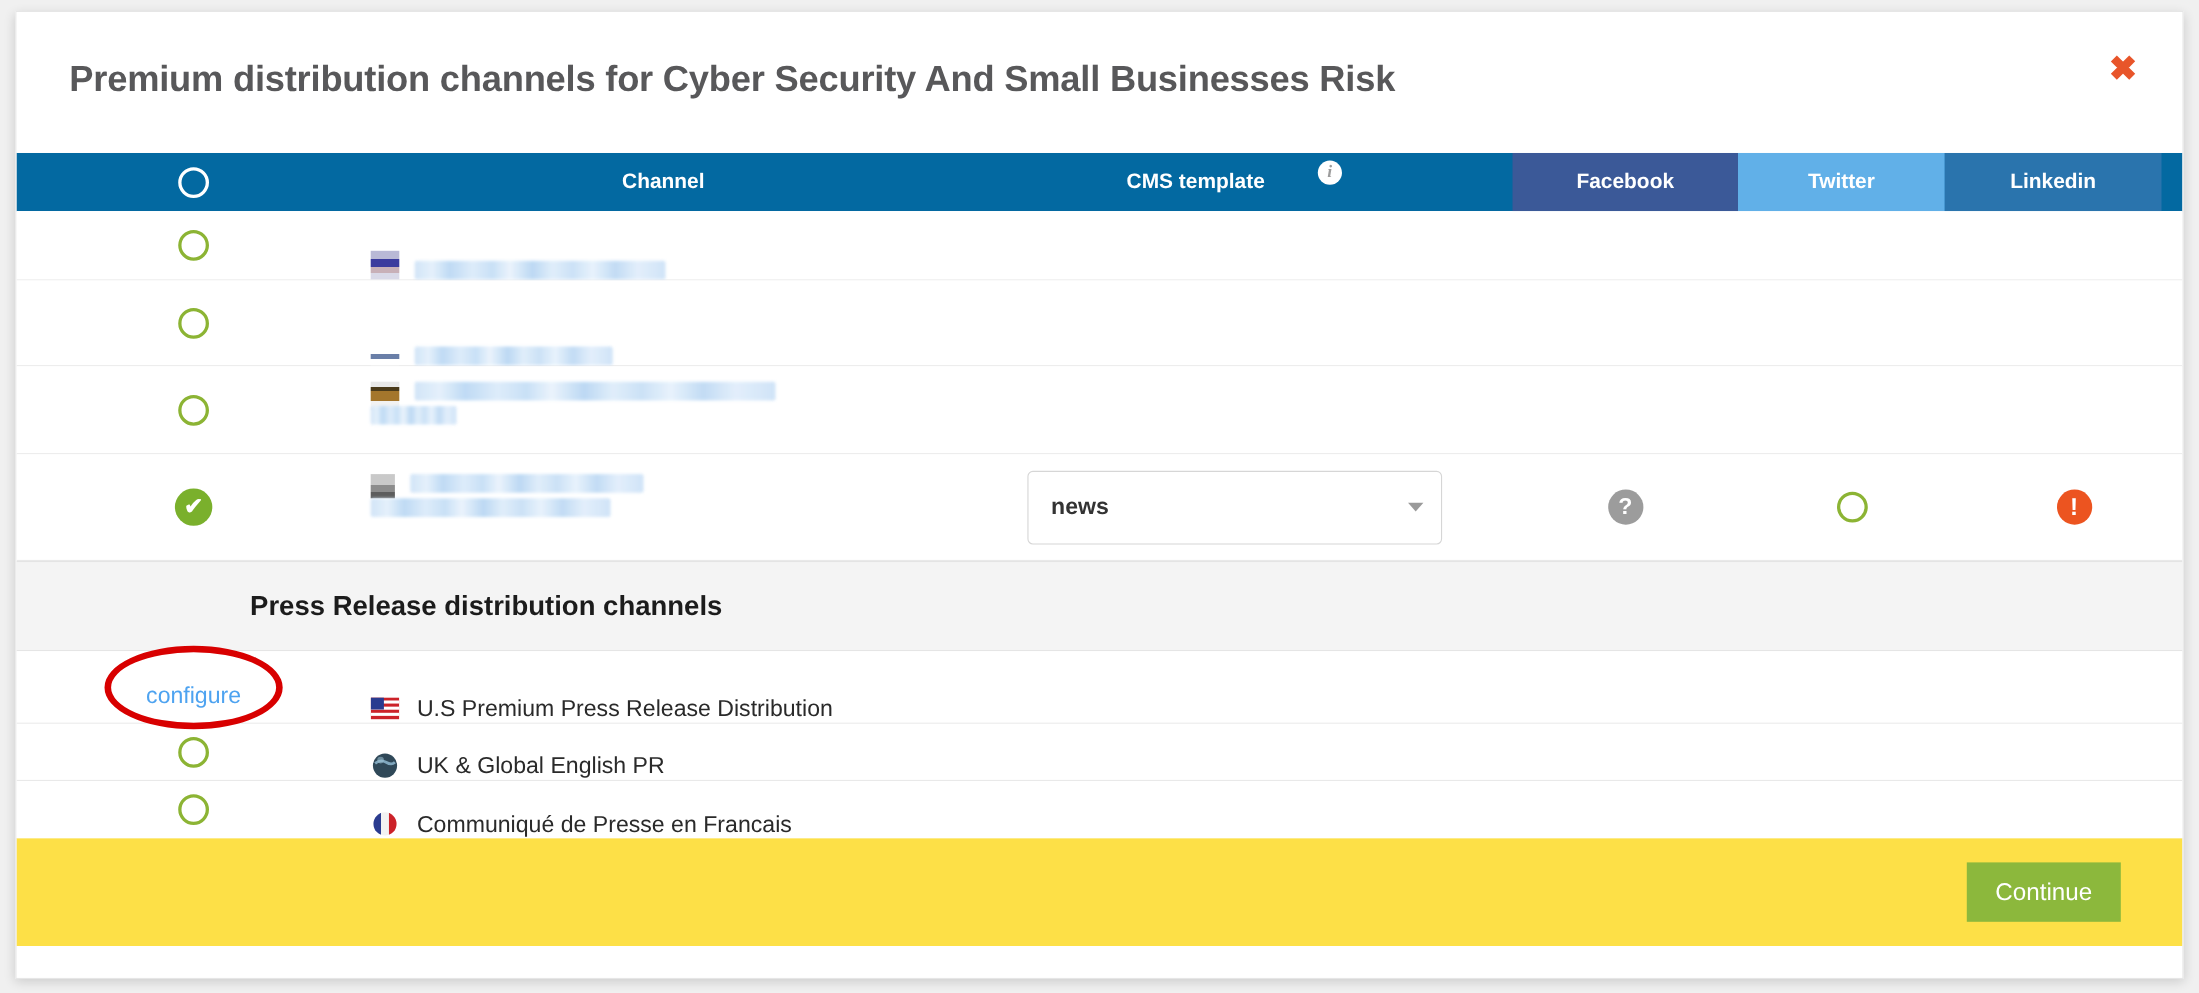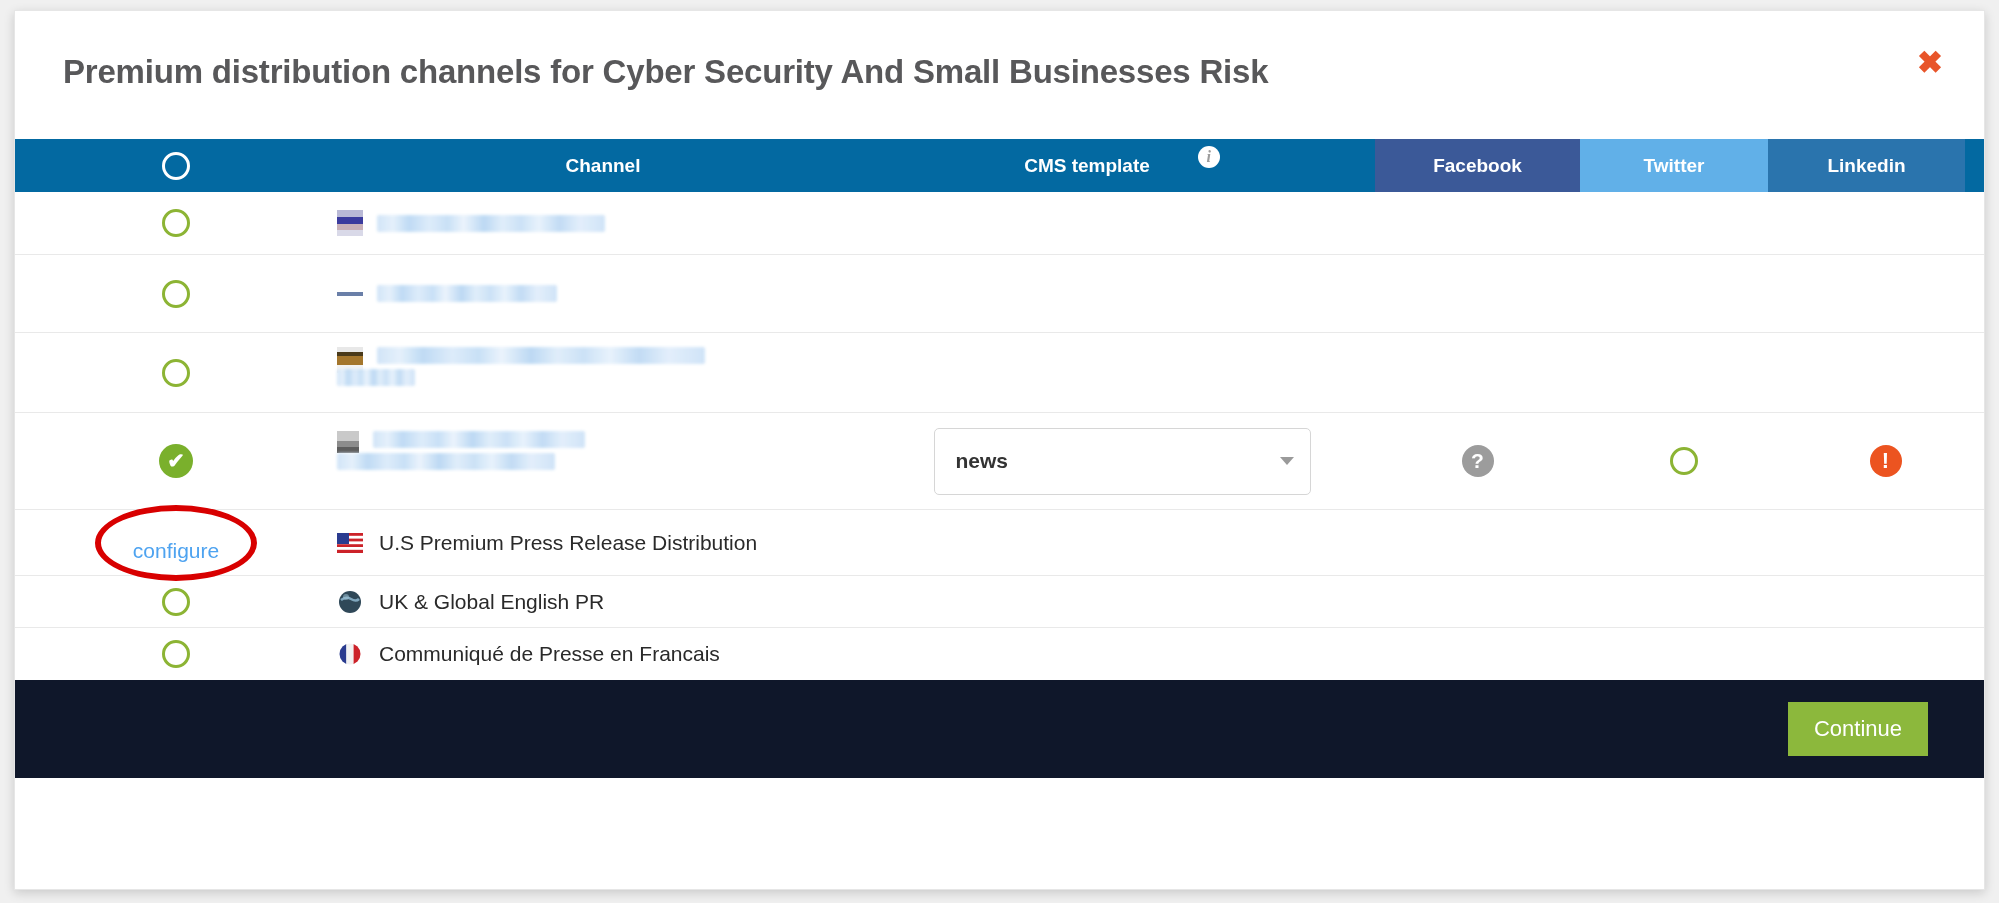--- a/index.html
+++ b/index.html
@@ -107,21 +107,21 @@
 
   .row {
     display: flex;
     align-items: center;
     border-bottom: 1px solid #e9e9e9;
     background: #ffffff;
     position: relative;
   }
   .cell { display: flex; align-items: center; height: 100%; }
   .c-select  { width: 322px; justify-content: center; }
-  .c-channel { width: 532px; }
+  .c-channel { width: 532px; align-items: flex-end; }
   .c-cms     { width: 506px; justify-content: center; }
   .c-fb { width: 205px; justify-content: center; }
   .c-tw { width: 207px; justify-content: center; }
   .c-li { width: 197px; justify-content: center; }
 
   
   .circle-empty {
     width: 28px; height: 28px;
     border: 3px solid #8cb434;
     border-radius: 50%;
@@ -261,21 +261,21 @@
     justify-content: center;
   }
 
   
   #footer {
     height: 98px;
     display: flex;
     align-items: center;
     justify-content: flex-end;
     padding-right: 56px;
-    background: #0f172a;
+    background: #fde047;
   }
   #continue-btn {
     background: #8cb83c;
     color: #ffffff;
     border: none;
     font-size: 22px;
     font-family: "Liberation Sans", sans-serif;
     padding: 14px 26px;
     cursor: pointer;
   }
@@ -376,20 +376,23 @@
         <div class="status-q">?</div>
       </div>
       <div class="cell c-tw">
         <div class="circle-empty"></div>
       </div>
       <div class="cell c-li">
         <div class="status-bang">!</div>
       </div>
     </div>
 
+    <div class="section-band">
+      <div class="section-title">Press Release distribution channels</div>
+    </div>
 
     <div class="row" style="height:66px;">
       <div class="configure-cell">
         <div class="red-ellipse"></div>
         <span class="configure-link">configure</span>
       </div>
       <div class="cell c-channel" style="width:1100px;">
         <span class="pr-flag">
           <svg width="26" height="20" viewBox="0 0 26 20">
             <rect x="0" y="0" width="26" height="20" fill="#cc2229"></rect>

